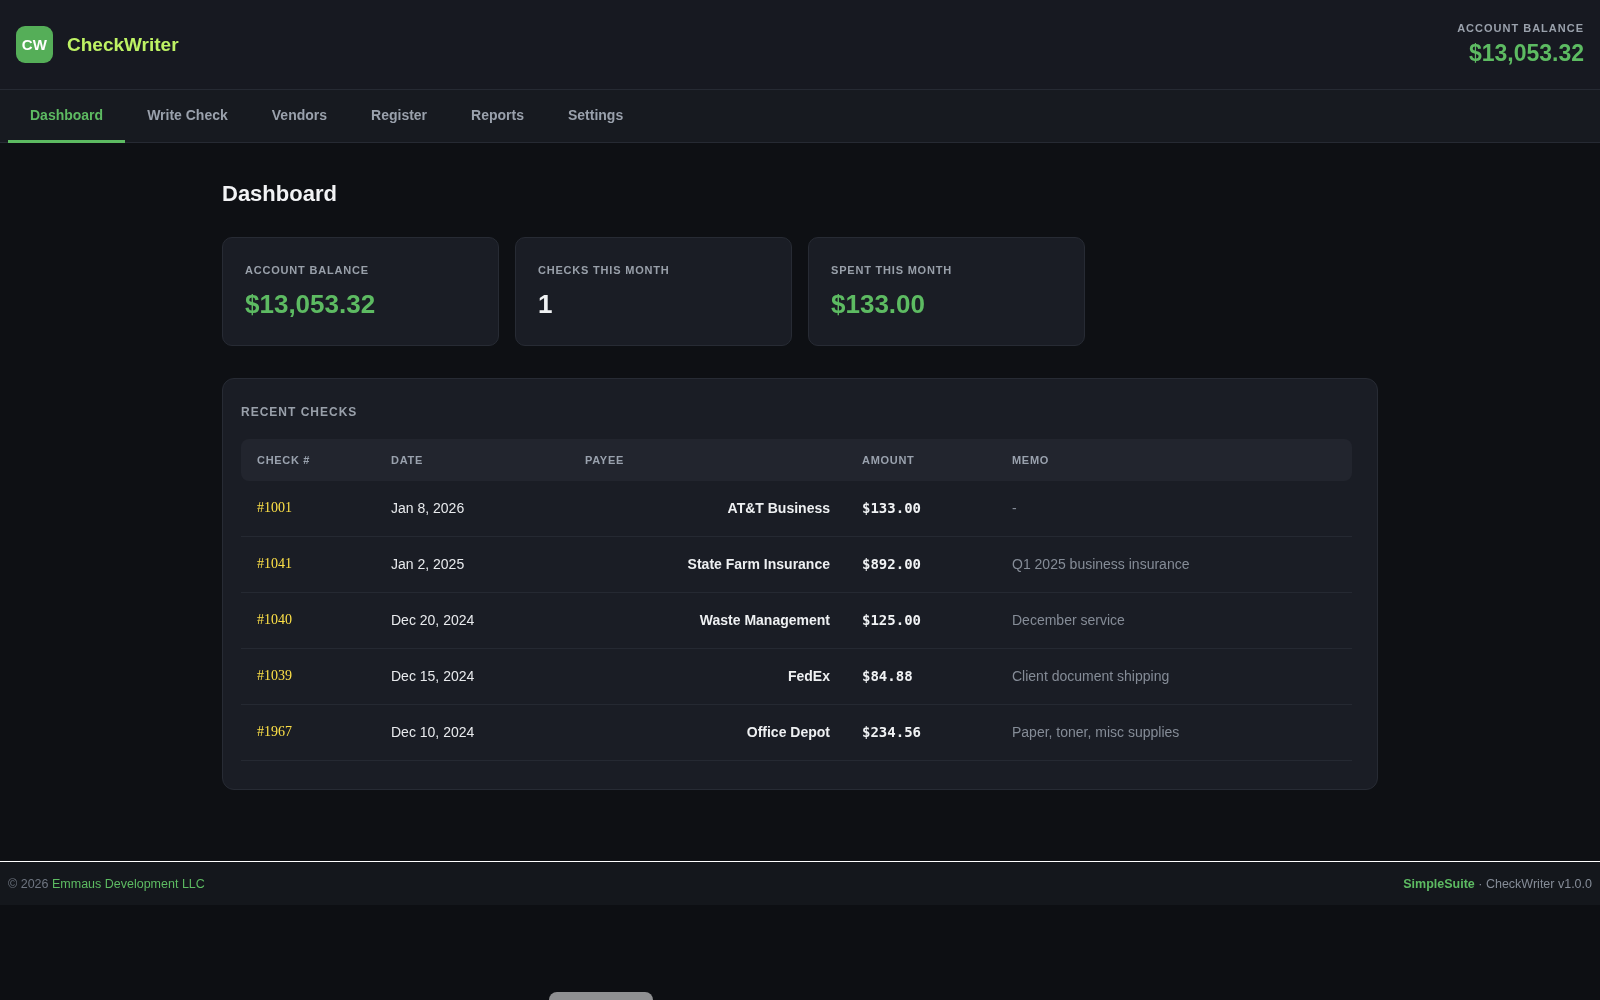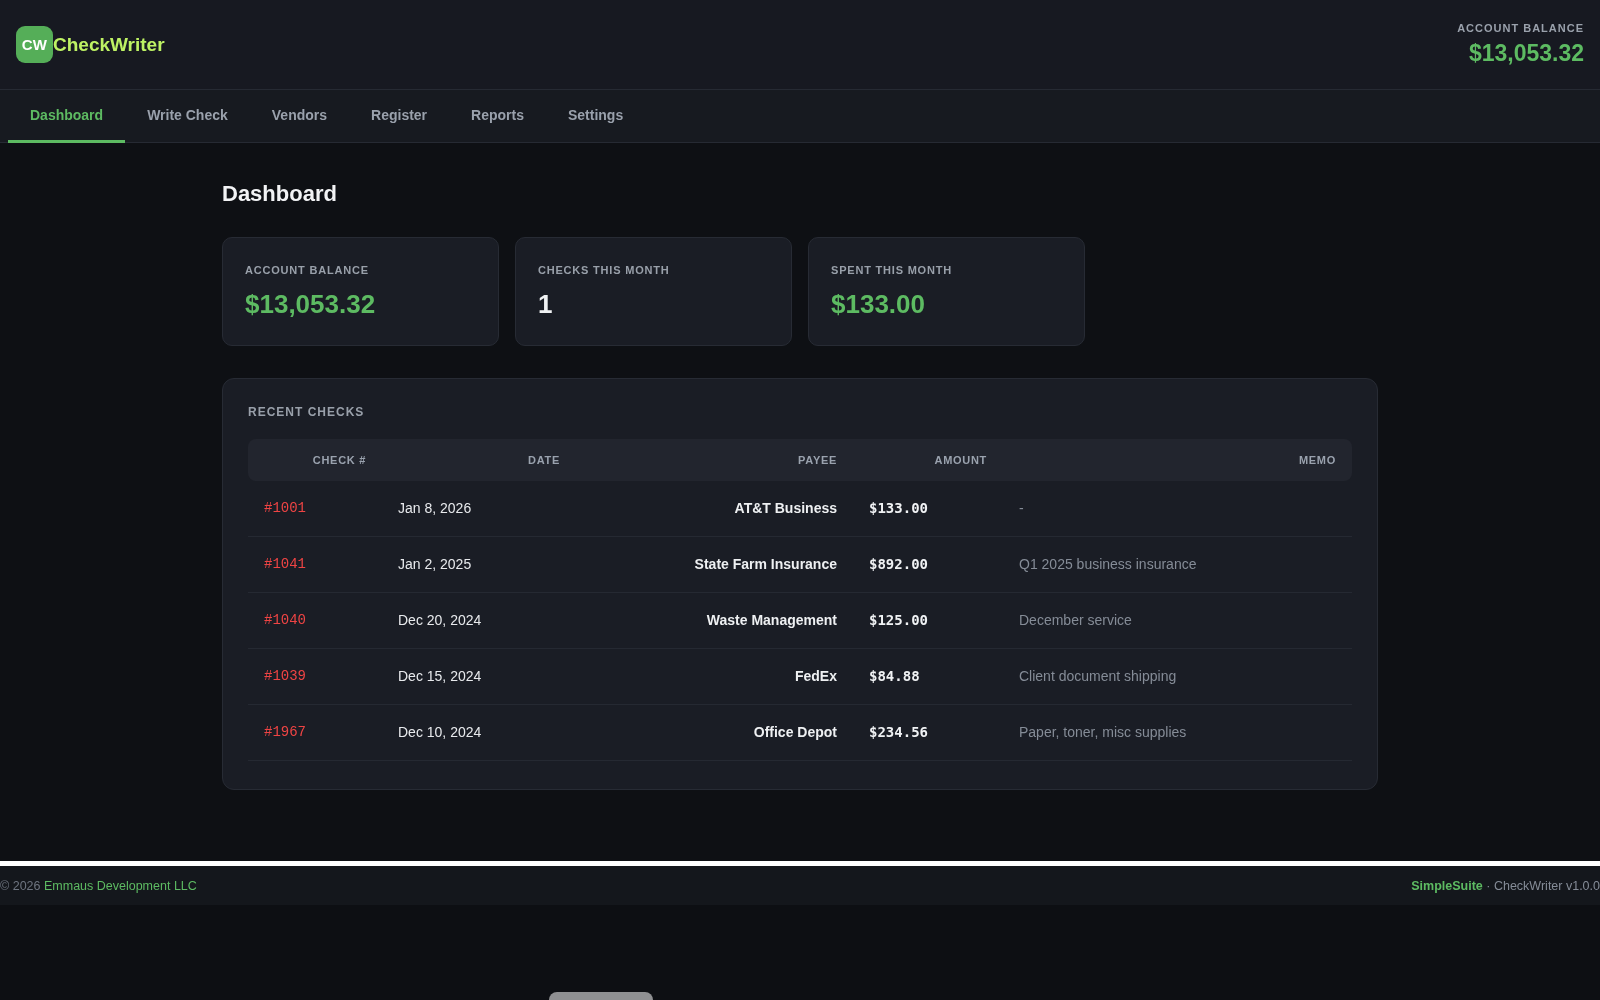--- a/index.html
+++ b/index.html
@@ -15,21 +15,21 @@
   
   header.app-header {
     height: 90px;
     background: #171921;
     border-bottom: 1px solid #262a33;
     display: flex;
     align-items: center;
     justify-content: space-between;
     padding: 0 16px;
   }
-  .brand { display: flex; align-items: center; }
+  .brand { display: flex; align-items: center; gap: 14px; }
   .logo-badge {
     width: 37px; height: 37px;
     background: #55ae58;
     border-radius: 9px;
     display: flex; align-items: center; justify-content: center;
     color: #ffffff; font-weight: bold; font-size: 15px;
     letter-spacing: 0.3px;
   }
   .app-title { font-size: 19px; font-weight: bold; color: #bef264; }
   .header-balance { text-align: right; }
@@ -86,63 +86,63 @@
   }
   .stat-value { margin-top: 13px; font-size: 26px; font-weight: bold; color: #f0f2f4; }
   .stat-value.green { color: #5dbb62; }
 
   
   .panel {
     margin-top: 32px;
     background: #1a1d25;
     border: 1px solid #272b34;
     border-radius: 12px;
-    padding: 26px 25px 28px 25px;
+    padding: 26px 25px 28px 18px;
   }
   .panel-title {
     font-size: 12px; color: #99a0aa; letter-spacing: 1px; font-weight: 600;
   }
   table.checks-table {
     margin-top: 20px;
     width: 100%;
     border-collapse: collapse;
     table-layout: fixed;
   }
   .checks-table thead th {
     background: #22252e;
-    text-align: right;
+    text-align: left;
     font-size: 11px;
     font-weight: bold;
     letter-spacing: 0.7px;
     color: #9aa2ae;
     padding: 15px 16px;
   }
   .checks-table thead th:first-child { border-radius: 8px 0 0 8px; }
   .checks-table thead th:last-child { border-radius: 0 8px 8px 0; }
   .checks-table tbody td {
     padding: 19px 16px 20px 16px;
     border-bottom: 1px solid #252932;
     font-size: 14px;
     vertical-align: middle;
   }
-  td.cell-check { font-family: Liberation Mono, monospace; font-size: 13px; color: #ef4444; }
+  td.cell-check { font-family: Liberation Serif, serif; font-size: 13px; color: #fde047; }
   td.cell-date  { font-weight: 400; color: #e8eaed; }
   td.cell-payee { font-weight: 600; color: #eef0f2; text-align: right; }
   td.cell-amount { font-family: "DejaVu Sans Mono", monospace; font-weight: bold; color: #f0f2f4; }
   td.cell-memo  { color: #858c97; }
 
   
   footer.app-footer {
     height: 44px;
     background: #14171c;
-    border-top: 5px solid #ffffff;
+    border-top: 1px solid #ffffff;
     display: flex;
     align-items: center;
     justify-content: space-between;
-    padding: 0 0;
+    padding: 0 8px;
     font-size: 12.5px;
     color: #6e7580;
   }
   .footer-left a { color: #5dbb62; text-decoration: none; }
   .footer-right { color: #858c97; }
   .footer-right .suite { color: #5dbb62; font-weight: bold; }
 
   
   .bottom-fragment {
     position: absolute;

